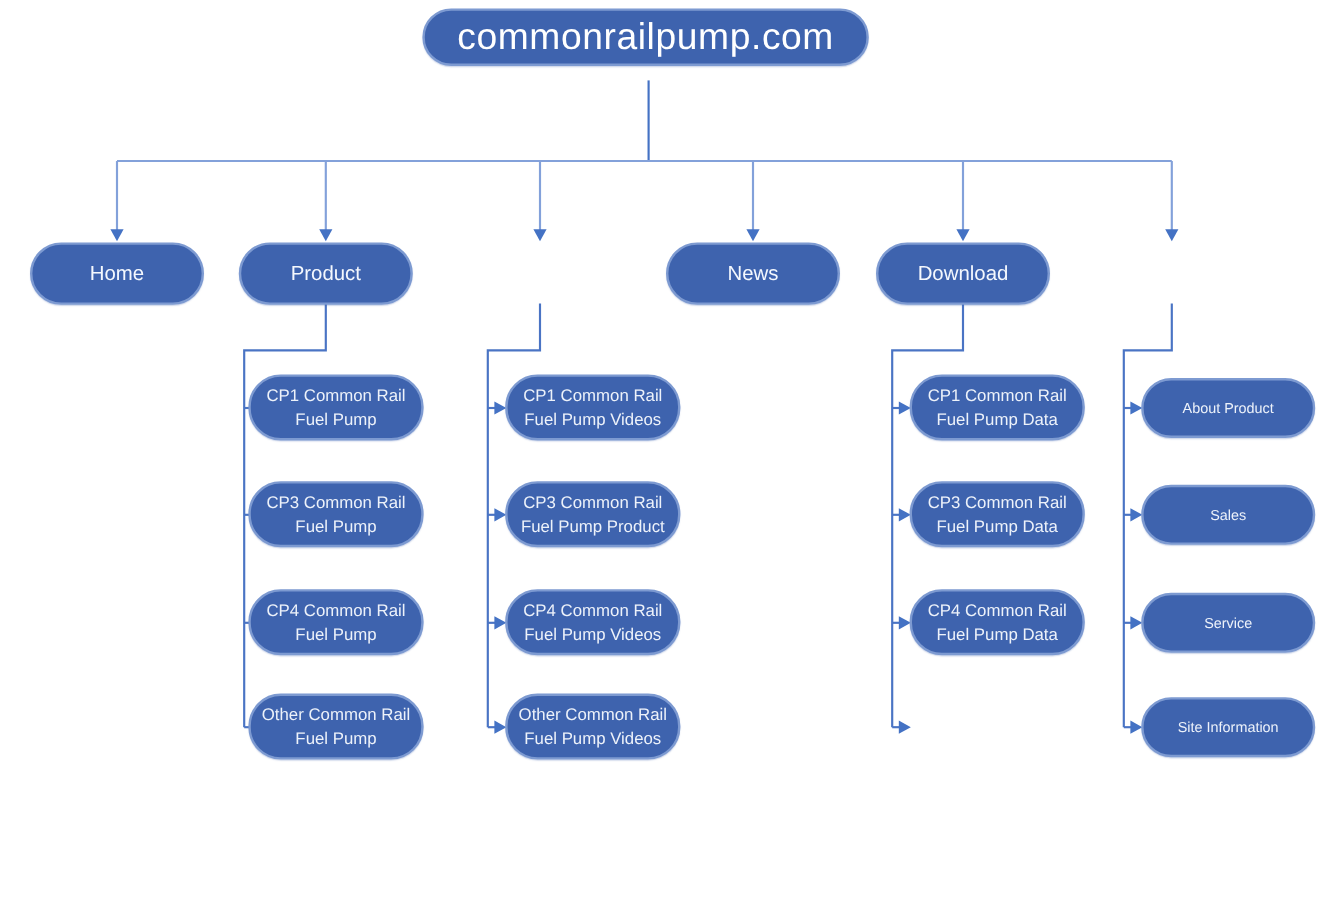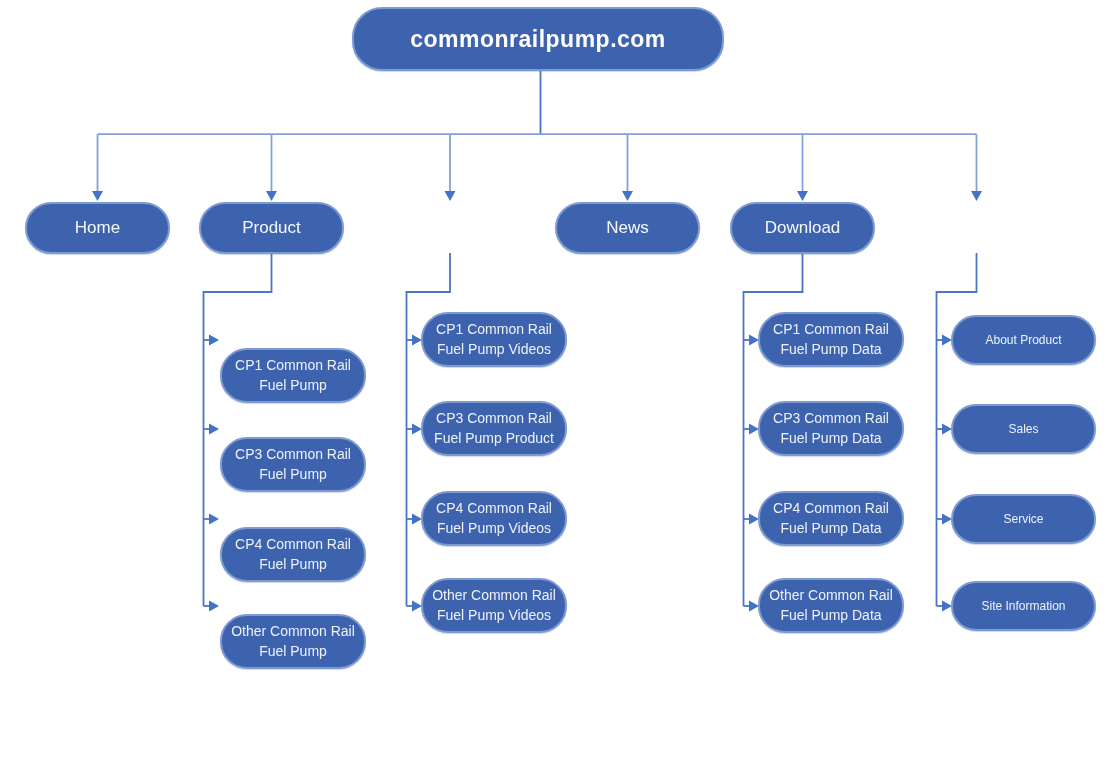--- a/index.html
+++ b/index.html
@@ -30,24 +30,24 @@
     color: #ffffff;
     display: flex;
     align-items: center;
     justify-content: center;
     text-align: center;
     z-index: 1;
     box-shadow: 0 1px 1px rgba(62,99,174,0.25);
   }
   .root-node {
     left: 352px; top: 7px;
-    width: 372px; height: 64px;
+    width: 372px; height: 48px;
     border-radius: 30px;
-    font-size: 23px;
-    font-weight: bold;
+    font-size: 31px;
+    font-weight: normal;
     letter-spacing: 0.5px;
   }
   .main-node {
     top: 202px;
     width: 145px; height: 52px;
     border-radius: 26px;
     font-size: 17px;
     color: #f4f8fe;
     text-align: center;
   }
@@ -66,21 +66,21 @@
     width: 145px;
   }
   
   .col-home     { left: 25px; }
   .col-product  { left: 199px; }
   .col-videos   { left: 377px; }
   .col-news     { left: 555px; }
   .col-download { left: 730px; }
   .col-contact  { left: 904px; }
 
-  .cc-product  { left: 220px; margin-top: 36px; }
+  .cc-product  { left: 207px; }
   .cc-videos   { left: 421px; }
   .cc-download { left: 758px; }
   .cc-contact  { left: 951px; }
 
   .row-0 { top: 312px; }
   .row-1 { top: 401px; }
   .row-2 { top: 491px; }
   .row-3 { top: 578px; }
 
   .row-0s { top: 315px; }
@@ -186,20 +186,19 @@
   <div class="node child-node cc-product row-3">Other Common Rail Fuel Pump</div>
 
   <div class="node child-node cc-videos row-0">CP1 Common Rail Fuel Pump Videos</div>
   <div class="node child-node cc-videos row-1">CP3 Common Rail Fuel Pump Product</div>
   <div class="node child-node cc-videos row-2">CP4 Common Rail Fuel Pump Videos</div>
   <div class="node child-node cc-videos row-3">Other Common Rail Fuel Pump Videos</div>
 
   <div class="node child-node cc-download row-0">CP1 Common Rail Fuel Pump Data</div>
   <div class="node child-node cc-download row-1">CP3 Common Rail Fuel Pump Data</div>
   <div class="node child-node cc-download row-2">CP4 Common Rail Fuel Pump Data</div>
-  <div class="node child-node cc-download row-3">Other Common Rail Fuel Pump Data</div>
 
   <div class="node child-node single cc-contact row-0s">About Product</div>
   <div class="node child-node single cc-contact row-1s">Sales</div>
   <div class="node child-node single cc-contact row-2s">Service</div>
   <div class="node child-node single cc-contact row-3s">Site Information</div>
 
 </div>
 
 </body></html>

